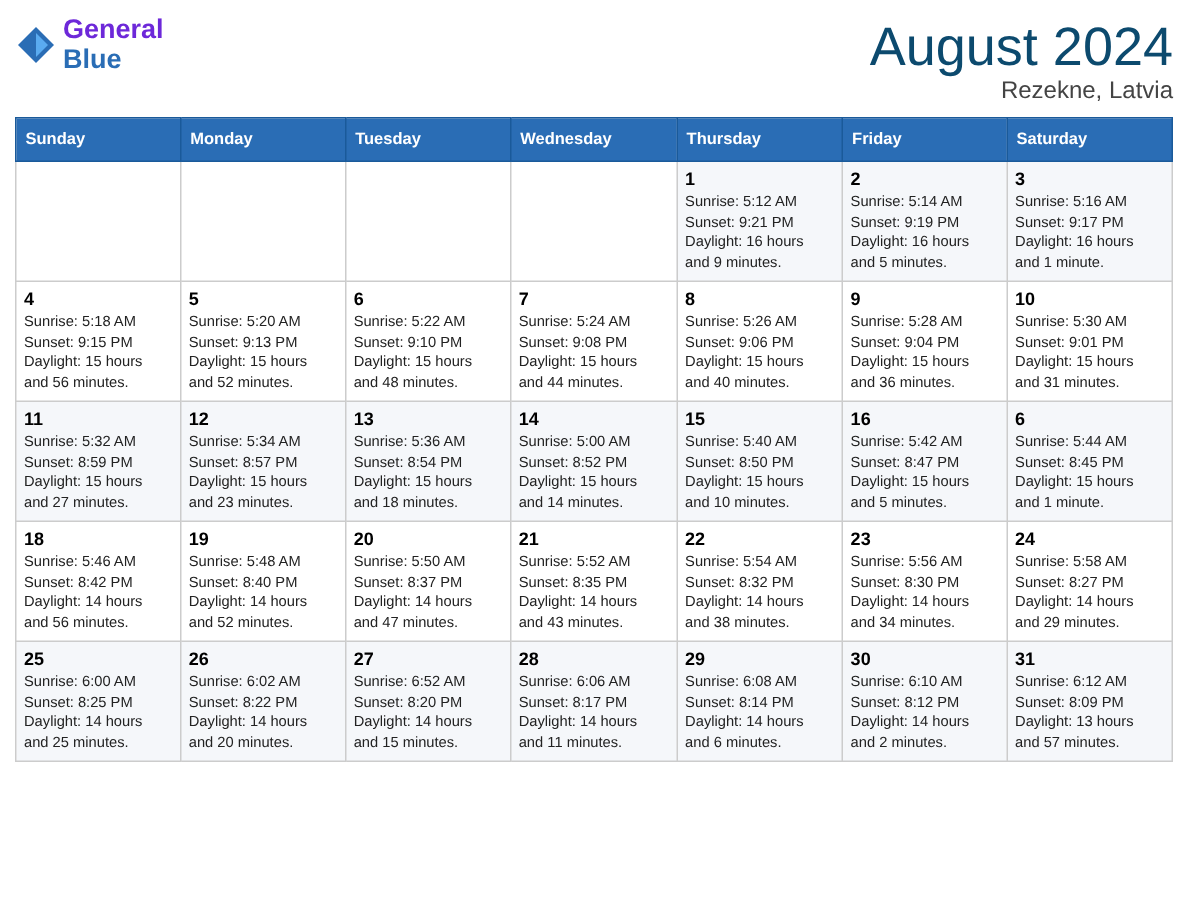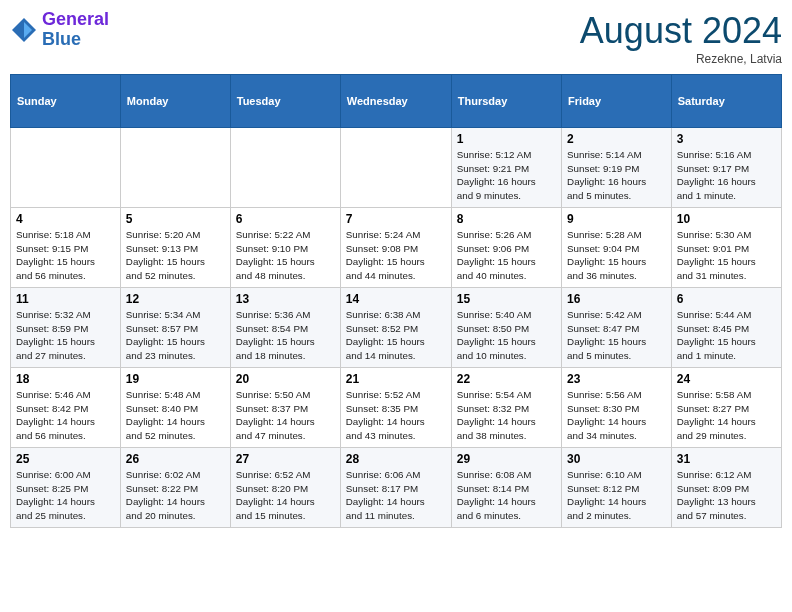--- a/index.html
+++ b/index.html
@@ -36,34 +36,34 @@
     }
     .title-block {
       text-align: right;
     }
     .title-block h1 {
       font-size: 36px;
       font-weight: normal;
       color: #0c4a6e;
     }
     .title-block h2 {
-      font-size: 12px;
+      font-size: 16px;
       font-weight: normal;
       color: #444;
     }
     table {
       width: 100%;
       border-collapse: collapse;
       font-size: 10.5px;
     }
     thead tr th {
       background-color: #2a6db5;
       color: #fff;
       text-align: left;
-      padding: 20px 6px;
+      padding: 8px 6px;
       font-size: 11px;
       font-weight: bold;
       border: 1px solid #1a5a9a;
     }
     tbody tr td {
       border: 1px solid #ccc;
       vertical-align: top;
       padding: 4px 5px;
       width: 113px;
       height: 80px;
@@ -177,21 +177,21 @@
 Daylight: 15 hours
 and 27 minutes.</span></td>
         <td><span class="day-num">12</span><span class="day-info" style="white-space: pre-line; margin-top: 36px;">Sunrise: 5:34 AM
 Sunset: 8:57 PM
 Daylight: 15 hours
 and 23 minutes.</span></td>
         <td><span class="day-num">13</span><span class="day-info" style="white-space: pre-line;">Sunrise: 5:36 AM
 Sunset: 8:54 PM
 Daylight: 15 hours
 and 18 minutes.</span></td>
-        <td><span class="day-num">14</span><span class="day-info" style="white-space: pre-line;">Sunrise: 6:38 AM
+        <td><span class="day-num">14</span><span class="day-info" style="white-space: pre-line;">Sunrise: 5:00 AM
 Sunset: 8:52 PM
 Daylight: 15 hours
 and 14 minutes.</span></td>
         <td><span class="day-num">15</span><span class="day-info" style="white-space: pre-line;">Sunrise: 5:40 AM
 Sunset: 8:50 PM
 Daylight: 15 hours
 and 10 minutes.</span></td>
         <td><span class="day-num">16</span><span class="day-info" style="white-space: pre-line;">Sunrise: 5:42 AM
 Sunset: 8:47 PM
 Daylight: 15 hours

